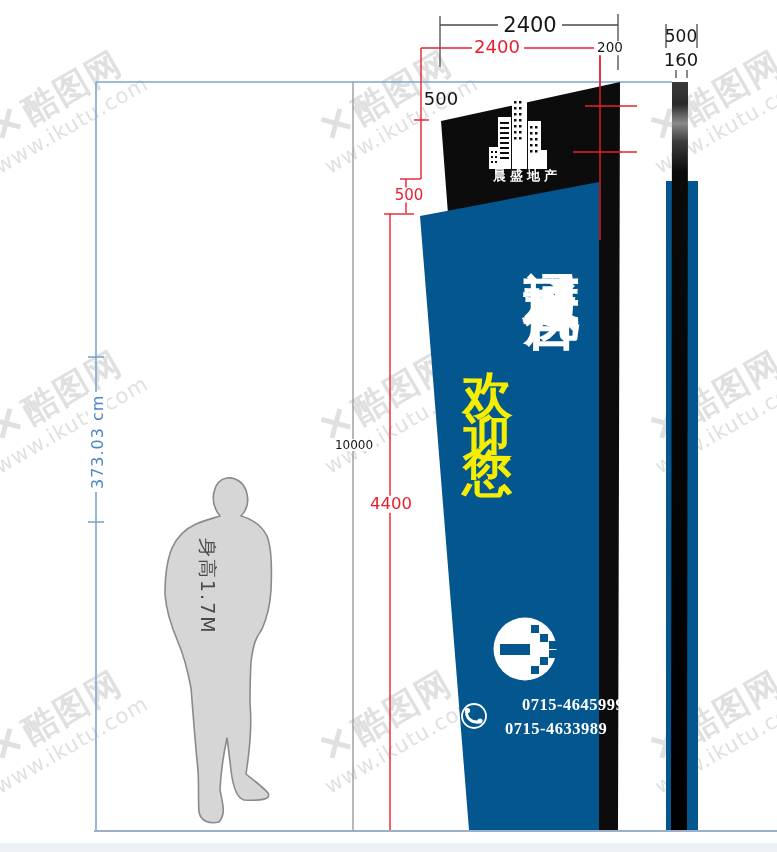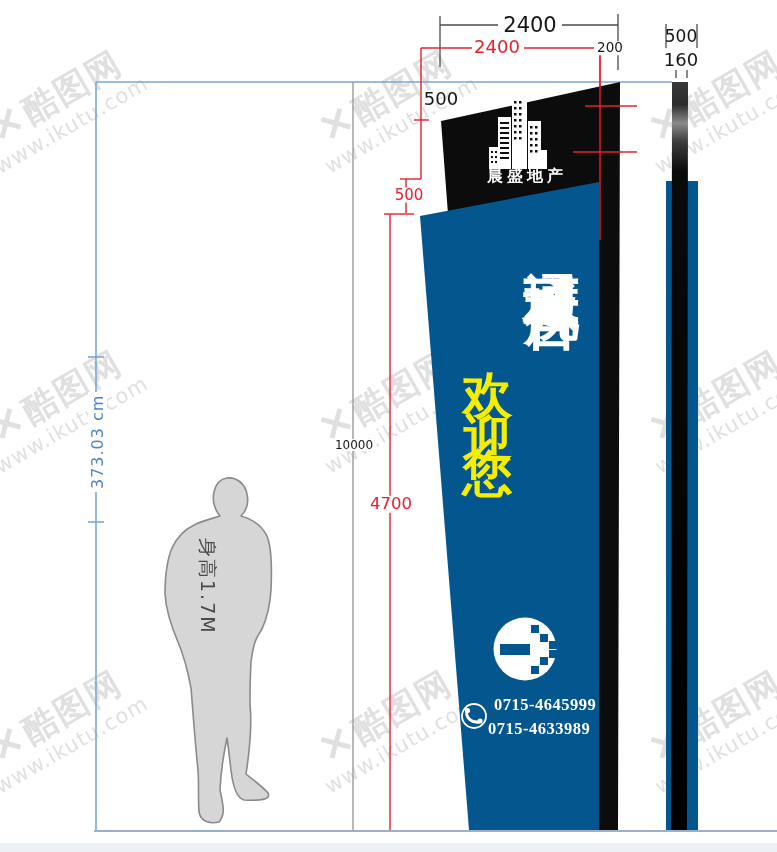--- a/index.html
+++ b/index.html
@@ -22,23 +22,23 @@
   .blue-t{color:#4c86c4;}
   .vtext{position:absolute;z-index:5;writing-mode:vertical-lr;text-orientation:upright;
          font-weight:bold;white-space:nowrap;}
   .main-slogan{left:514px;top:227px;font-size:56px;letter-spacing:4px;color:#ffffff;}
   .welcome{left:455px;top:333px;font-size:50px;letter-spacing:37px;color:#f5ee00;}
   .rot90{position:absolute;z-index:5;transform-origin:0 0;transform:rotate(90deg);
          font-size:19px;color:#4a4a4a;letter-spacing:2px;white-space:nowrap;}
   .rotm90{position:absolute;z-index:4;transform-origin:0 0;transform:rotate(-90deg);
           font-size:16px;letter-spacing:1px;background:#fff;padding:0 3px;white-space:nowrap;}
   .logo-name{position:absolute;z-index:5;left:527px;top:176px;transform:translate(-50%,-50%);
-             font-size:16px;font-weight:bold;color:#fff;letter-spacing:4px;white-space:nowrap;}
+             font-size:13px;font-weight:bold;color:#fff;letter-spacing:4px;white-space:nowrap;}
   .phone{position:absolute;z-index:5;color:#fff;font-family:"Liberation Serif","DejaVu Serif",serif;
-         font-size:16.5px;font-weight:bold;letter-spacing:.5px;white-space:nowrap;}
+         font-size:16.5px;font-weight:bold;letter-spacing:.5px;white-space:nowrap;margin-left:28px;}
   .bottom-band{position:absolute;left:0;top:843px;width:777px;height:9px;background:#edf1f5;z-index:3;}
 </style>
 </head>
 <body>
 
 <div class="canvas">
 
   <div class="wm" style="left:-50px;top:70px;">
     <div class="wm-logo"><span class="wm-x">×</span><span>酷图网</span></div>
     <div class="wm-url">www.ikutu.com</div>
@@ -220,26 +220,26 @@
          C177,537 185,529 196,524 C205,520 214,518 220,516
          C215,510 212,501 214,492 C216,483 220,479 227,478 Z"></path>
   </svg>
 
   <div class="lbl black" style="left:530px;top:25px;font-size:21px;">2400</div>
   <div class="lbl red" style="left:497px;top:47px;font-size:18px;">2400</div>
   <div class="lbl black bg" style="left:610px;top:48px;font-size:13.5px;">200</div>
   <div class="lbl black" style="left:441px;top:99px;font-size:18px;">500</div>
   <div class="lbl red bg" style="left:409px;top:195px;font-size:15px;">500</div>
   <div class="lbl black bg" style="left:354px;top:445px;font-size:12px;">10000</div>
-  <div class="lbl red bg" style="left:391px;top:504px;font-size:16.5px;">4700</div>
+  <div class="lbl red bg" style="left:391px;top:504px;font-size:16.5px;">4400</div>
   <div class="lbl black" style="left:681px;top:36px;font-size:17px;">500</div>
   <div class="lbl black" style="left:681px;top:60px;font-size:18px;">160</div>
   <div class="rotm90 blue-t" style="left:88px;top:492px;">373.03 cm</div>
 
   <div class="logo-name">晨盛地产</div>
   <div class="vtext main-slogan">通城可视广告</div>
   <div class="vtext welcome">欢迎您</div>
   <div class="phone" style="left:494px;top:695px;">0715-4645999</div>
-  <div class="phone" style="left:488px;top:719px;text-align:right;">0715-4633989</div>
+  <div class="phone" style="left:477px;top:719px;text-align:right;">0715-4633989</div>
 
   <div class="rot90" style="left:220px;top:538px;">身高1.7M</div>
 
 </div>
 
 </body></html>

